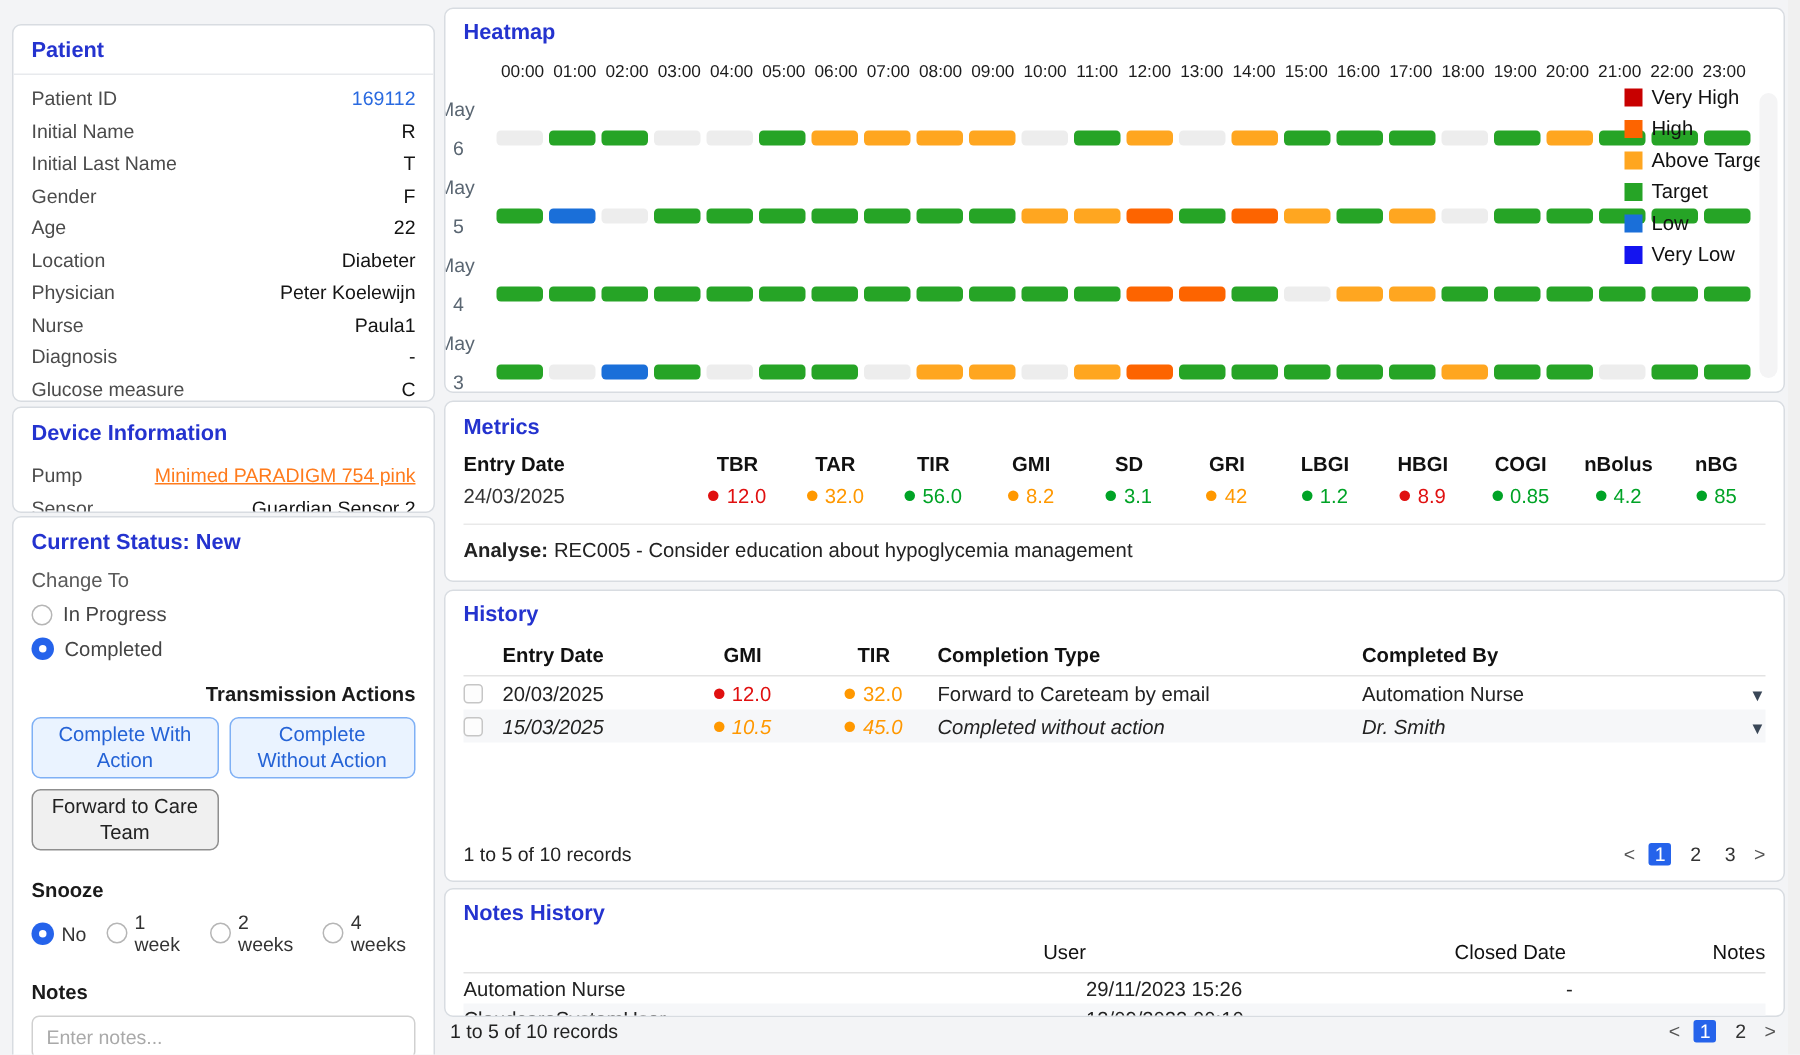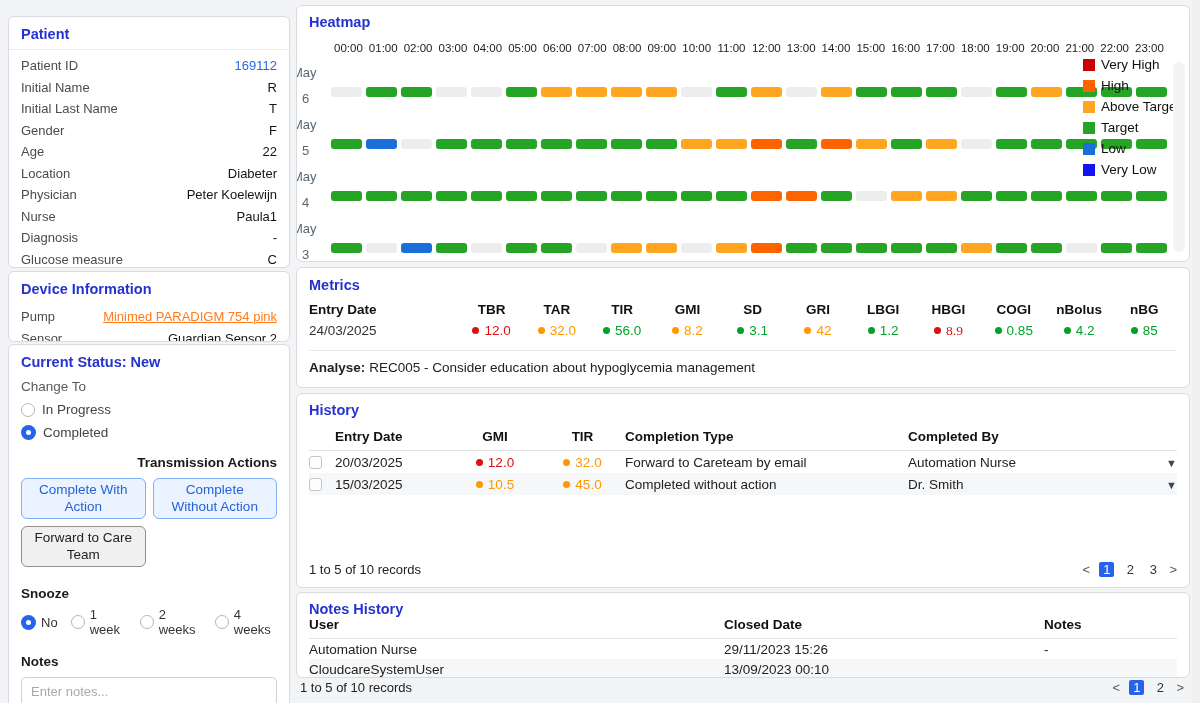--- a/index.html
+++ b/index.html
@@ -71,33 +71,33 @@
   .m-col { flex:1; text-align:center; font-size:13.5px; white-space:nowrap; }
   .m-col.first { flex:0 0 150px; text-align:left; }
   .m-head { font-weight:bold; color:#111; }
   .dot { display:inline-block; width:7px; height:7px; border-radius:50%; margin-right:5px; vertical-align:1px; }
   .analyse { border-top:1px solid #e9e9e9; margin-top:11px; padding-top:9px; font-size:13.5px; color:#222; }
   .analyse b { margin-right:4px; }
 
   .history-card { margin-top:5px; height:195px; padding:8px 12px; display:flex; flex-direction:column; overflow:hidden; }
   .tbl-head { display:flex; font-weight:bold; font-size:13.5px; color:#111; margin-top:11px; padding-bottom:6px; border-bottom:1px solid #e3e3e3; }
   .tbl-row { display:flex; align-items:center; height:22px; font-size:13.5px; color:#222; }
-  .tbl-row.alt { background:#f6f7f9; }
+  .tbl-row.alt { background:#f6f7f9;font-style:italic; }
   .c-check { flex:0 0 26px; } .c-date { flex:0 0 115px; } .c-gmi { flex:0 0 90px; text-align:center; }
   .c-tir { flex:0 0 85px; text-align:center; } .c-type { flex:1; } .c-by { flex:0 0 245px; } .c-exp { flex:0 0 24px; text-align:right; }
   .cbx { width:13px; height:13px; border:1px solid #c6c6c6; border-radius:3px; background:#fdfdfd; }
   .exp-icon { color:#3a4757; font-size:11px; cursor:pointer; }
   .pagination { margin-top:auto; display:flex; justify-content:space-between; align-items:center; font-size:13px; color:#222; padding-bottom:2px; }
   .pager { display:flex; gap:9px; align-items:center; }
   .page { min-width:14px; text-align:center; cursor:pointer; color:#333; }
   .page.active { background:#2563eb; color:#fff; padding:0 4px; border-radius:2px; }
   .arrow { color:#555; cursor:pointer; }
 
   .notes-card { margin-top:4px; height:86px; padding:8px 12px; overflow:hidden; }
-  .n-head { display:flex; font-weight:bold; font-size:13.5px; color:#111; padding-bottom:6px; border-bottom:1px solid #e3e3e3; }
+  .n-head { display:flex; font-weight:normal; font-size:13.5px; color:#111; margin-top:10px; padding-bottom:6px; border-bottom:1px solid #e3e3e3;text-align:right; }
   .n-row { display:flex; align-items:center; height:20px; font-size:13.5px; color:#222; }
   .n-row.alt { background:#f6f7f9; }
   .nc-user { flex:0 0 415px; } .nc-date { flex:0 0 320px; } .nc-notes { flex:1; }
   .notes-pagination { width:894px; display:flex; justify-content:space-between; align-items:center; font-size:13px; color:#222; margin-top:2px; padding:0 6px 0 4px; }
 </style>
 </head>
 <body>
 
 <div class="vscroll"></div>
 
@@ -415,21 +415,21 @@
       </div>
     <div class="m-row vals" id="metrics-vals">
         <div class="m-col first" style="color: rgb(51, 51, 51);"><span>24/03/2025</span></div>
         <div class="m-col"><span class="dot" style="background: rgb(224, 16, 16);"></span><span style="color: rgb(224, 16, 16);">12.0</span></div>
         <div class="m-col"><span class="dot" style="background: rgb(255, 152, 0);"></span><span style="color: rgb(255, 152, 0);">32.0</span></div>
         <div class="m-col"><span class="dot" style="background: rgb(0, 163, 38);"></span><span style="color: rgb(0, 163, 38);">56.0</span></div>
         <div class="m-col"><span class="dot" style="background: rgb(255, 152, 0);"></span><span style="color: rgb(255, 152, 0);">8.2</span></div>
         <div class="m-col"><span class="dot" style="background: rgb(0, 163, 38);"></span><span style="color: rgb(0, 163, 38);">3.1</span></div>
         <div class="m-col"><span class="dot" style="background: rgb(255, 152, 0);"></span><span style="color: rgb(255, 152, 0);">42</span></div>
         <div class="m-col"><span class="dot" style="background: rgb(0, 163, 38);"></span><span style="color: rgb(0, 163, 38);">1.2</span></div>
-        <div class="m-col"><span class="dot" style="background: rgb(224, 16, 16);"></span><span style="color: rgb(224, 16, 16); font-family: Liberation Serif, serif;">8.9</span></div>
+        <div class="m-col"><span class="dot" style="background: rgb(224, 16, 16);"></span><span style="color: rgb(224, 16, 16);">8.9</span></div>
         <div class="m-col"><span class="dot" style="background: rgb(0, 163, 38);"></span><span style="color: rgb(0, 163, 38);">0.85</span></div>
         <div class="m-col"><span class="dot" style="background: rgb(0, 163, 38);"></span><span style="color: rgb(0, 163, 38);">4.2</span></div>
         <div class="m-col"><span class="dot" style="background: rgb(0, 163, 38);"></span><span style="color: rgb(0, 163, 38);">85</span></div>
       </div>
     <div class="analyse">
       <b>Analyse:</b><span>REC005 - Consider education about hypoglycemia management</span>
     </div>
   </div>
 
   <div class="card history-card">

